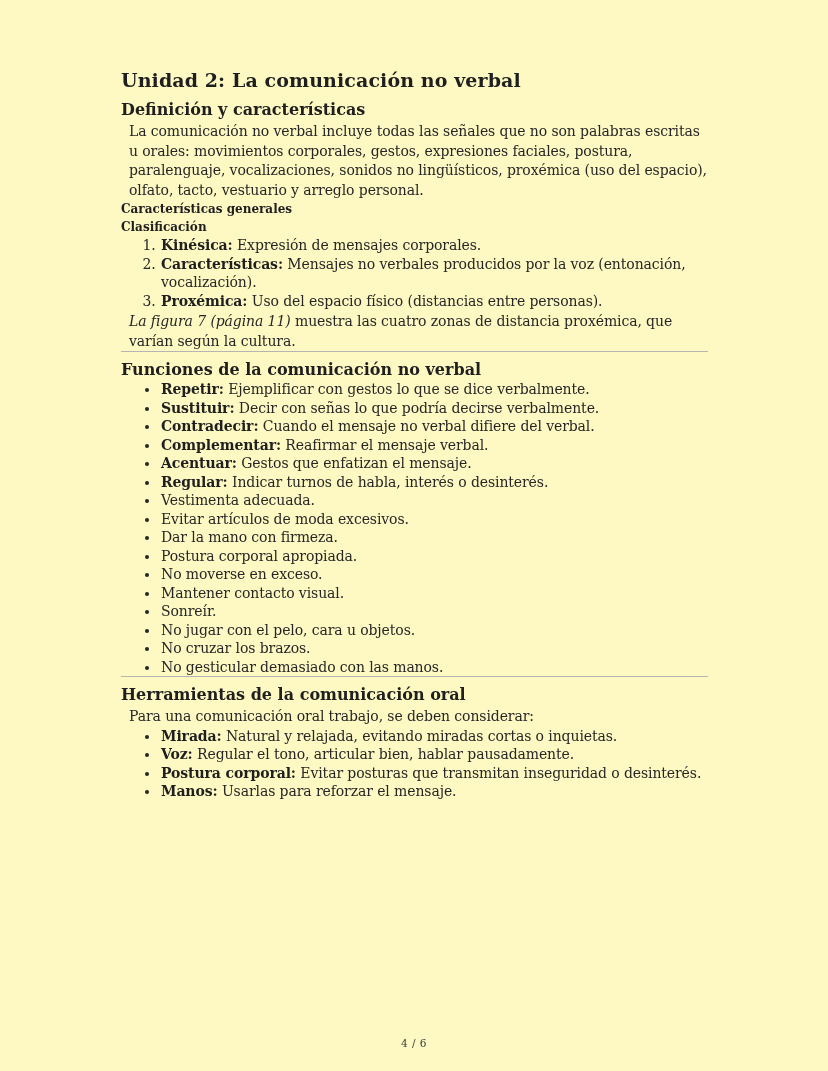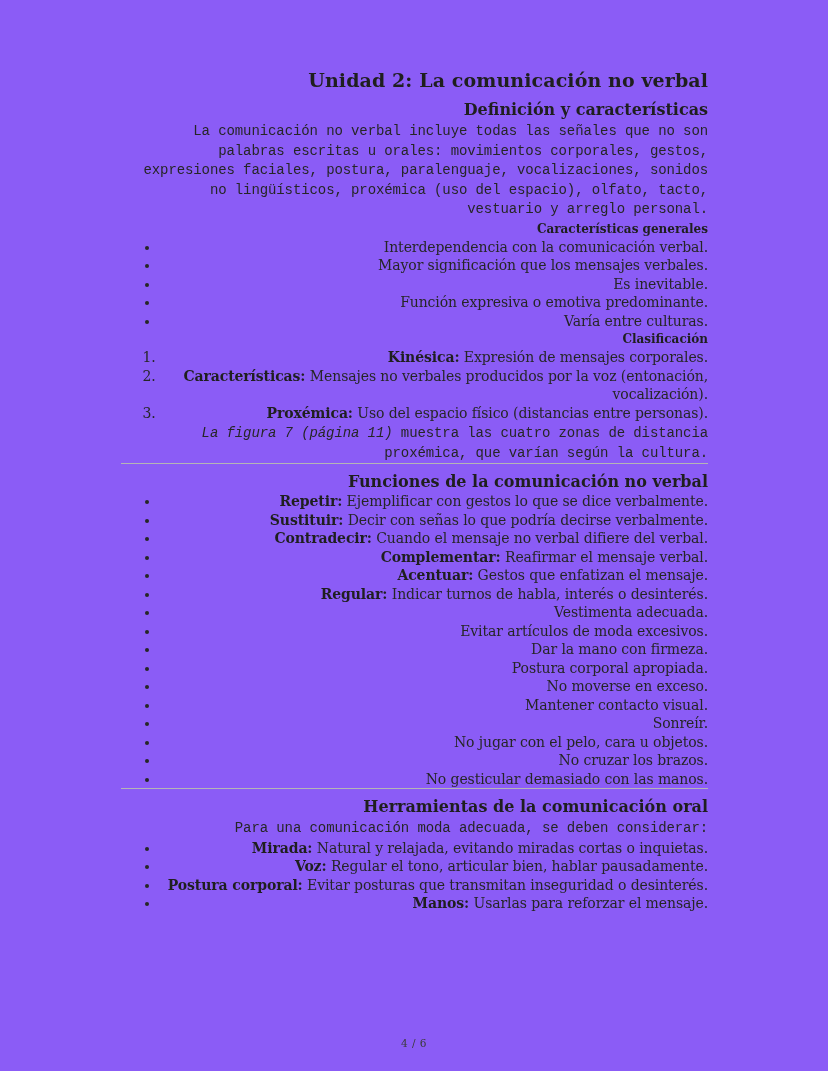--- a/index.html
+++ b/index.html
@@ -13,22 +13,21 @@
     position: relative;
     font-family: "DejaVu Serif", "Liberation Serif", serif;
     color: #262626;
     overflow: hidden;
   }
   .page {
     position: absolute;
     top: 0; left: 0; right: 0; bottom: 0;
     padding: 68px 120px 0 121px;
     box-sizing: border-box;
-    background: #8b5cf6;
-    text-align: right;
+    background: #fef9c3;
   }
   h1.doc-title {
     font-size: 19px;
     line-height: 24px;
     margin: 0;
     font-weight: 700;
     color: #1f1f1f;
     letter-spacing: 0.1px;
   }
   h2.sec-heading {
@@ -41,23 +40,22 @@
   h3.sub-heading {
     font-size: 12px;
     line-height: 18px;
     margin: 0;
     font-weight: 700;
     color: #1f1f1f;
   }
   p.body-text {
     font-size: 14px;
     line-height: 19.5px;
-    margin: 2px 0 0 16px;
+    margin: 2px 0 0 8px;
     letter-spacing: -0.1px;
-    font-family: Liberation Mono, monospace;
   }
   ul.bullet-list, ol.number-list {
     margin: 0;
     padding-left: 39px;
     font-size: 14px;
     line-height: 18.5px;
     letter-spacing: -0.1px;
   }
   ul.bullet-list { list-style: disc; }
   ol.number-list { list-style: decimal; }
@@ -98,27 +96,20 @@
 <body>
 
 <div class="page">
 
   <h1 class="doc-title">Unidad 2: La comunicación no verbal</h1>
 
   <h2 class="sec-heading">Definición y características</h2>
   <p class="body-text mt-p-body">La comunicación no verbal incluye todas las señales que no son palabras escritas u orales: movimientos corporales, gestos, expresiones faciales, postura, paralenguaje, vocalizaciones, sonidos no lingüísticos, proxémica (uso del espacio), olfato, tacto, vestuario y arreglo personal.</p>
 
   <h3 class="sub-heading mt-h3-carac">Características generales</h3>
-  <ul class="bullet-list mt-list">
-    <li>Interdependencia con la comunicación verbal.</li>
-    <li>Mayor significación que los mensajes verbales.</li>
-    <li>Es inevitable.</li>
-    <li>Función expresiva o emotiva predominante.</li>
-    <li>Varía entre culturas.</li>
-  </ul>
 
   <h3 class="sub-heading mt-h3-clasif">Clasificación</h3>
   <ol class="number-list mt-list">
     <li><b class="term">Kinésica:</b> <span>Expresión de mensajes corporales.</span></li>
     <li><b class="term">Características:</b> <span>Mensajes no verbales producidos por la voz (entonación, vocalización).</span></li>
     <li><b class="term">Proxémica:</b> <span>Uso del espacio físico (distancias entre personas).</span></li>
   </ol>
 
   <p class="body-text mt-note"><span class="italic">La figura 7 (página 11)</span> <span>muestra las cuatro zonas de distancia proxémica, que varían según la cultura.</span></p>
 
@@ -143,21 +134,21 @@
     <li>Mantener contacto visual.</li>
     <li>Sonreír.</li>
     <li>No jugar con el pelo, cara u objetos.</li>
     <li>No cruzar los brazos.</li>
     <li>No gesticular demasiado con las manos.</li>
   </ul>
 
   <hr class="rule mt-hr2">
 
   <h2 class="sec-heading mt-h2-herr">Herramientas de la comunicación oral</h2>
-  <p class="body-text mt-p-herr">Para una comunicación moda adecuada, se deben considerar:</p>
+  <p class="body-text mt-p-herr">Para una comunicación oral trabajo, se deben considerar:</p>
   <ul class="bullet-list mt-ul-herr">
     <li><b class="term">Mirada:</b> <span>Natural y relajada, evitando miradas cortas o inquietas.</span></li>
     <li><b class="term">Voz:</b> <span>Regular el tono, articular bien, hablar pausadamente.</span></li>
     <li><b class="term">Postura corporal:</b> <span>Evitar posturas que transmitan inseguridad o desinterés.</span></li>
     <li><b class="term">Manos:</b> <span>Usarlas para reforzar el mensaje.</span></li>
   </ul>
 
 </div>
 
 <div class="footer">4 / 6</div>

